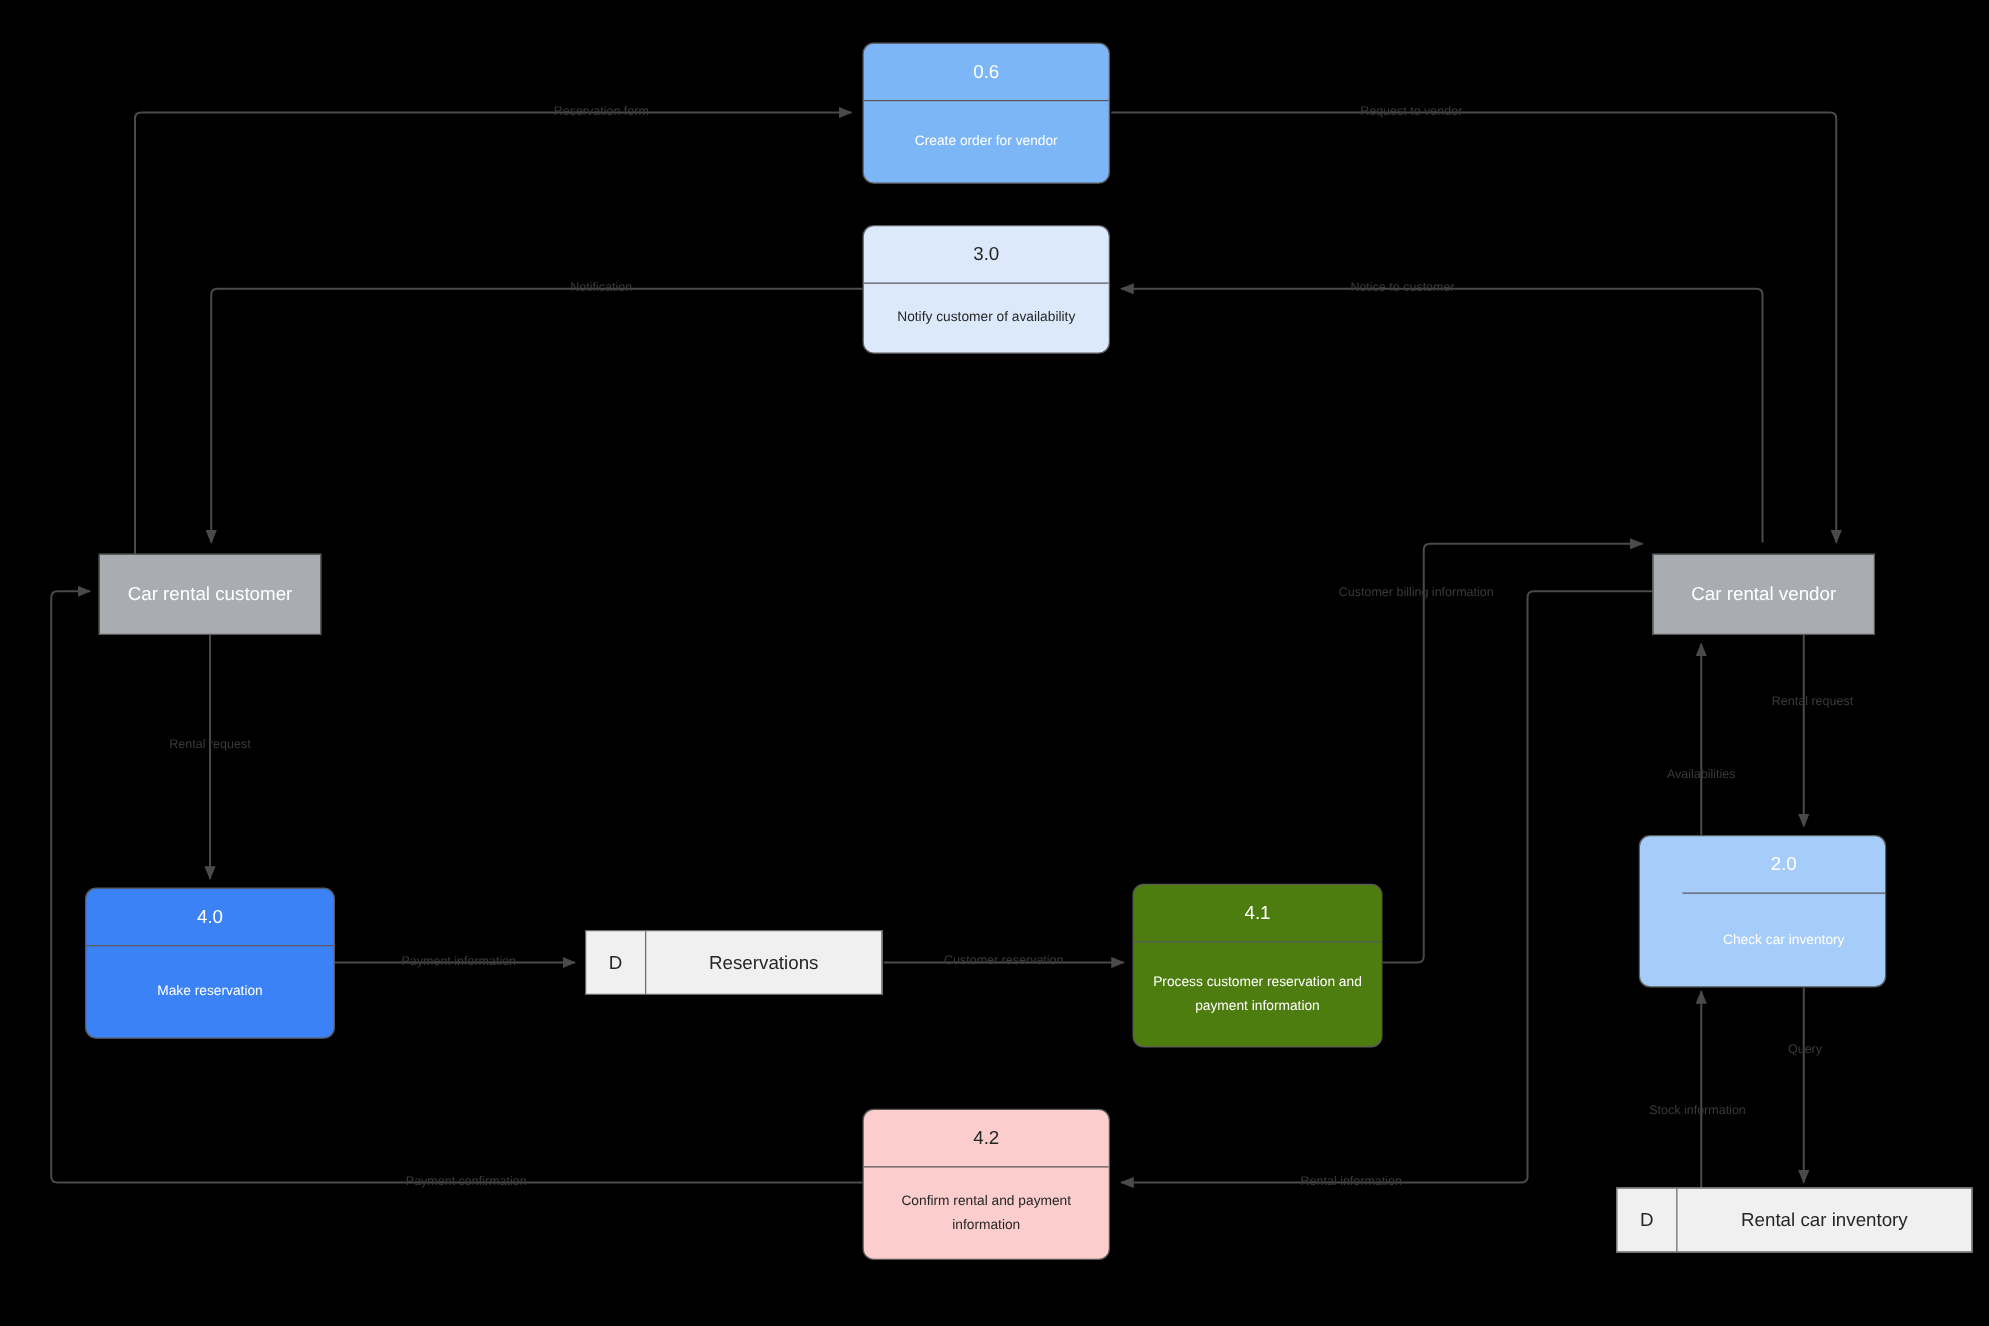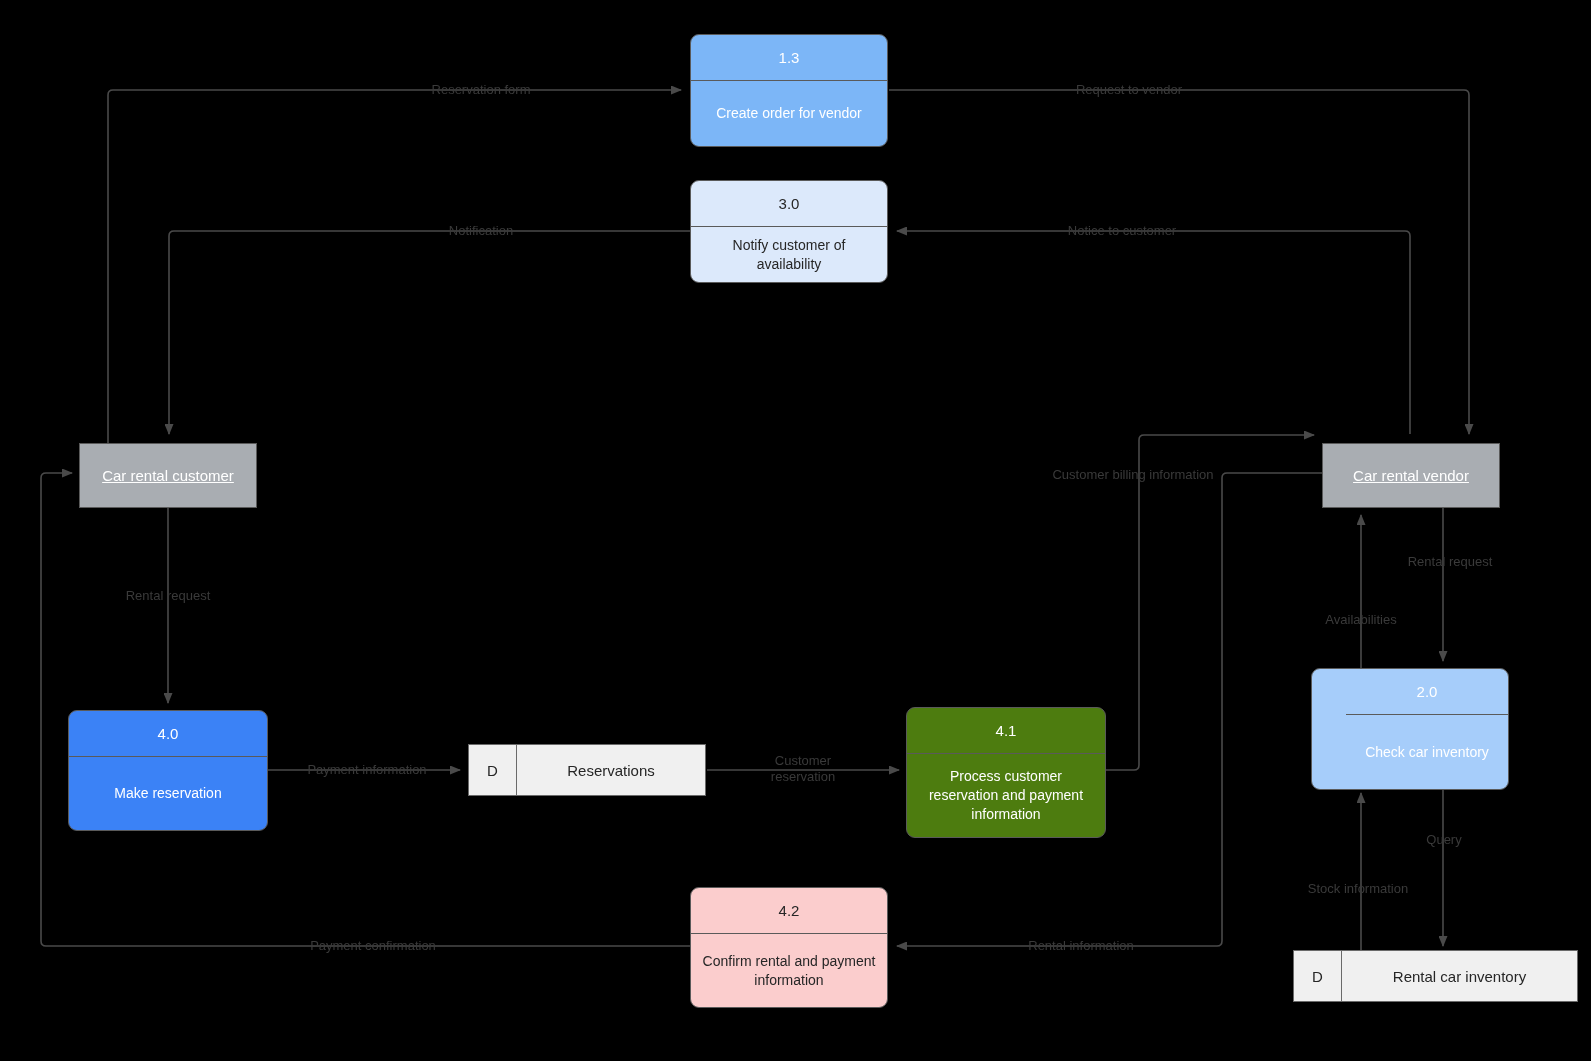--- a/index.html
+++ b/index.html
@@ -45,36 +45,35 @@
     justify-content: center;
     font-size: 15px;
     border-bottom: 1px solid #5a5a5a;
   }
   .process .pbody {
     flex: 1 1 auto;
     display: flex;
     align-items: center;
     justify-content: center;
     text-align: center;
-    font-size: 14px;
+    font-size: 11px;
     line-height: 19px;
     padding: 2px 8px;
   }
   
   .entity {
     border: 1px solid #5a5a5a;
     background: #a9adb2;
     color: #ffffff;
     display: flex;
     align-items: center;
     justify-content: center;
     text-align: right;
     font-size: 15px;
     line-height: 19px;
-    text-decoration: underline;
   }
   
   .store {
     border: 1px solid #6a6a6a;
     background: #f0f0f0;
     color: #262626;
     display: flex;
     align-items: stretch;
     font-size: 15px;
   }
@@ -90,21 +89,21 @@
     display: flex;
     align-items: center;
     justify-content: center;
     text-align: center;
     padding: 0 8px;
   }
   
   .flabel {
     position: absolute;
     color: #3a3a3a;
-    font-size: 13px;
+    font-size: 10px;
     line-height: 16px;
     white-space: pre;
     text-align: center;
     transform: translate(-50%, -50%);
     pointer-events: none;
   }
 </style>
 </head>
 <body>
 
@@ -142,21 +141,21 @@
 
       <path d="M1361,668 L1361,515" marker-end="url(#arw)"></path>
 
       <path d="M1443,790 L1443,946" marker-end="url(#arw)"></path>
 
       <path d="M1361,953 L1361,793" marker-end="url(#arw)"></path>
     </g>
   </svg>
 
   <div class="node process" style="left: 690px; top: 34px; width: 198px; height: 113px; background: rgb(124, 182, 247); color: rgb(255, 255, 255);">
-    <div class="pid">1.3</div>
+    <div class="pid">0.6</div>
     <div class="pbody">Create order for vendor</div>
   </div>
 
   <div class="node process" style="left: 690px; top: 180px; width: 198px; height: 103px; background: rgb(220, 233, 251); color: rgb(38, 38, 38);">
     <div class="pid">3.0</div>
     <div class="pbody">Notify customer of availability</div>
   </div>
 
   <div class="node entity" style="left: 79px; top: 443px; width: 178px; height: 65px; background: rgb(169, 173, 178);">
     <span>Car rental customer</span>

